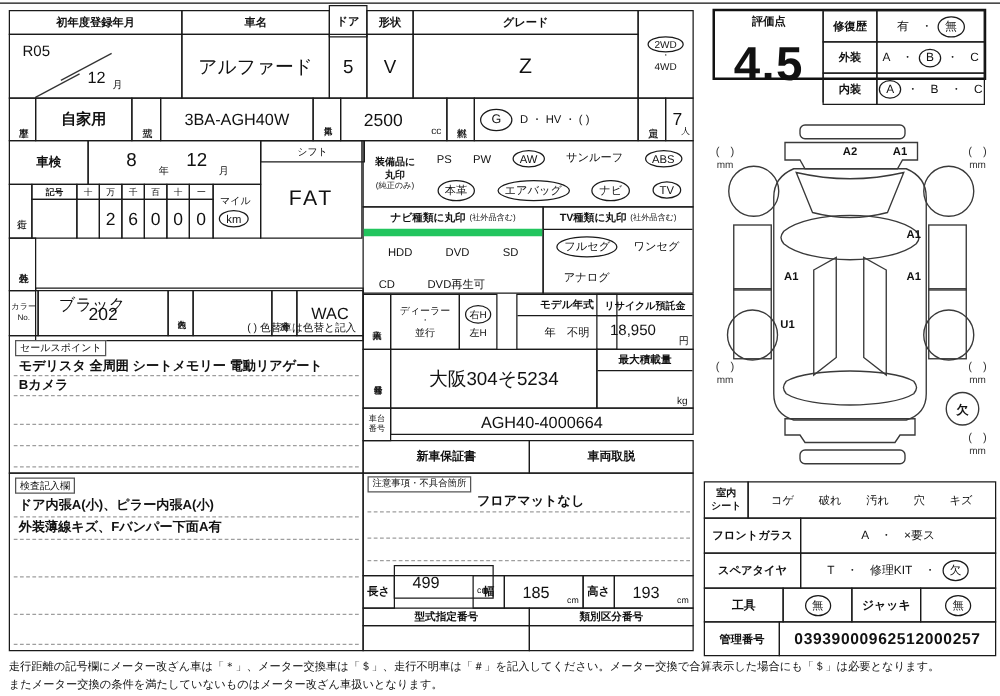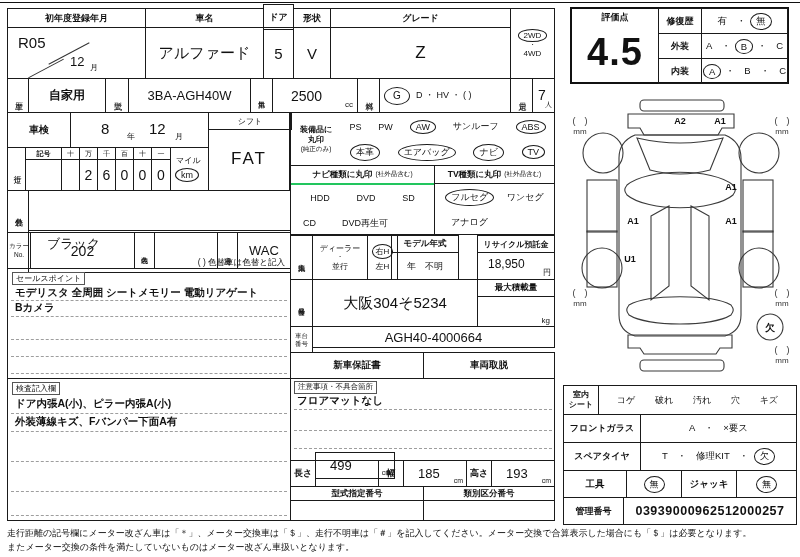--- a/index.html
+++ b/index.html
@@ -24,21 +24,21 @@
 <div id="sheet">
   <div class="a" style="left:0;top:2px;width:800px;height:1px;background:#111;"></div>
 
   <div class="a b c h" style="left:7px;top:8px;width:139px;height:20px;">初年度登録年月</div>
   <div class="a b c h" style="left:145px;top:8px;width:119px;height:20px;text-align:right;">車名</div>
   <div class="a b c h" style="left:263px;top:4px;width:31px;height:26px;">ドア</div>
   <div class="a b c h" style="left:293px;top:8px;width:38px;height:20px;">形状</div>
   <div class="a b c h" style="left:330px;top:8px;width:181px;height:20px;">グレード</div>
 
   <div class="a b" style="left:7px;top:27px;width:139px;height:52px;">
-    <span class="a" style="left:10px;top:6px;font-size:15px;text-align:center;">R05</span>
+    <span class="a" style="left:10px;top:6px;font-size:12px;text-align:center;">R05</span>
     <span class="a" style="left:38px;top:25px;width:46px;height:1px;background:#333;transform:rotate(-28deg);"></span>
     <span class="a" style="left:18px;top:40px;width:40px;height:1px;background:#333;transform:rotate(-28deg);"></span>
     <span class="a" style="left:62px;top:26px;font-size:13px;">12</span>
     <span class="a" style="left:82px;top:34px;font-size:8px;">月</span>
   </div>
   <div class="a b c" style="left:145px;top:27px;width:119px;height:52px;font-size:15px;">アルファード</div>
   <div class="a b c" style="left:263px;top:27px;width:31px;height:52px;font-size:15px;">5</div>
   <div class="a b c" style="left:293px;top:27px;width:38px;height:52px;font-size:15px;">V</div>
   <div class="a b c" style="left:330px;top:27px;width:181px;height:52px;font-size:17px;">Z</div>
   <div class="a b" style="left:510px;top:8px;width:45px;height:71px;">
@@ -116,21 +116,21 @@
     </div>
     <div class="sp" style="position:absolute;left:50px;top:26px;width:213px;height:26px;font-size:9px;">
       <span class="ci">本革</span>
       <span class="ci">エアバッグ</span>
       <span class="ci">ナビ</span>
       <span class="ci">TV</span>
     </div>
   </div>
 
   <div class="a b" style="left:290px;top:165px;width:145px;height:70px;">
-    <div class="c" style="height:17px;border-bottom:2px solid #22c55e;gap:3px;">
+    <div class="c" style="height:17px;border-bottom:6px solid #22c55e;gap:3px;">
       <span style="font-size:8.5px;font-weight:bold;">ナビ種類に丸印</span>
       <span style="font-size:6.5px;">(社外品含む)</span>
     </div>
     <div class="sp" style="height:26px;font-size:9px;padding:0 6px;">
       <span>HDD</span>
       <span>DVD</span>
       <span>SD</span>
     </div>
     <div class="cl" style="height:24px;font-size:9px;gap:26px;padding-left:12px;">
       <span>CD</span>
@@ -188,21 +188,21 @@
   <div class="a b c vt" style="left:290px;top:235px;width:23px;height:45px;font-size:7.5px;">輸入車</div>
   <div class="a b c" style="left:312px;top:235px;width:56px;height:45px;flex-direction:column;line-height:1.15;">
     <span style="font-size:8px;">ディーラー</span>
     <span style="font-size:7px;">・</span>
     <span style="font-size:8px;">並行</span>
   </div>
   <div class="a b c" style="left:367px;top:235px;width:31px;height:45px;flex-direction:column;gap:2px;">
     <span class="ci" style="font-size:8px;padding:1px 3px;">右H</span>
     <span style="font-size:8px;">左H</span>
   </div>
-  <div class="a b" style="left:391px;top:235px;width:68px;height:45px;">
+  <div class="a b" style="left:413px;top:235px;width:81px;height:45px;">
     <div class="c" style="height:16px;border-bottom:1px solid #1a1a1a;font-size:8.5px;font-weight:bold;">モデル年式</div>
     <div class="c" style="height:27px;font-size:9px;">年　不明</div>
   </div>
   <div class="a b" style="left:477px;top:235px;width:78px;height:45px;">
     <div class="c" style="height:16px;border-bottom:1px solid #1a1a1a;font-size:8px;font-weight:bold;">リサイクル預託金</div>
     <div style="position:relative;height:27px;">
       <span class="a" style="left:10px;top:4px;font-size:12px;">18,950</span>
       <span class="a" style="right:3px;bottom:2px;font-size:8px;">円</span>
     </div>
   </div>
@@ -218,21 +218,21 @@
 
   <div class="a b c" style="left:290px;top:326px;width:23px;height:27px;flex-direction:column;line-height:1.2;">
     <span style="font-size:6.5px;">車台</span>
     <span style="font-size:6.5px;">番号</span>
   </div>
   <div class="a b c" style="left:312px;top:326px;width:243px;height:22px;font-size:13px;">AGH40-4000664</div>
 
   <div class="a b c" style="left:290px;top:352px;width:134px;height:27px;font-size:9.5px;font-weight:bold;">新車保証書</div>
   <div class="a b c" style="left:423px;top:352px;width:132px;height:27px;font-size:9.5px;font-weight:bold;">車両取脱</div>
 
-  <div class="a b" style="left:290px;top:378px;width:265px;height:83px;">
+  <div class="a b" style="left:290px;top:378px;width:265px;height:83px;text-align:center;">
     <span class="lb a" style="left:3px;top:2px;font-size:7.5px;">注意事項・不具合箇所</span>
     <div class="a dsh" style="left:3px;top:15px;width:258px;height:16px;font-size:10.5px;font-weight:bold;padding-left:3px;">フロアマットなし</div>
     <div class="a dsh" style="left:3px;top:38px;width:258px;height:14px;"></div>
     <div class="a dsh" style="left:3px;top:56px;width:258px;height:14px;"></div>
   </div>
 
   <div class="a b c" style="left:290px;top:460px;width:26px;height:27px;font-size:9px;font-weight:bold;">長さ</div>
   <div class="a b" style="left:315px;top:452px;width:80px;height:27px;">
     <span class="a" style="left:14px;top:5px;font-size:13px;">499</span>
     <span class="a" style="right:3px;bottom:2px;font-size:7px;">cm</span>
@@ -246,21 +246,21 @@
   <div class="a b" style="left:491px;top:460px;width:64px;height:27px;">
     <span class="a" style="left:14px;top:5px;font-size:13px;">193</span>
     <span class="a" style="right:3px;bottom:2px;font-size:7px;">cm</span>
   </div>
 
   <div class="a b c" style="left:290px;top:486px;width:134px;height:15px;font-size:8.5px;font-weight:bold;">型式指定番号</div>
   <div class="a b c" style="left:423px;top:486px;width:132px;height:15px;font-size:8.5px;font-weight:bold;">類別区分番号</div>
   <div class="a b" style="left:290px;top:500px;width:134px;height:21px;"></div>
   <div class="a b" style="left:423px;top:500px;width:132px;height:21px;"></div>
 
-  <div class="a b2" style="left:570px;top:7px;width:219px;height:77px;text-align:center;">
+  <div class="a b2" style="left:570px;top:7px;width:219px;height:57px;text-align:center;">
     <div class="a" style="left:0;top:0;width:87px;height:73px;border-right:1px solid #1a1a1a;">
       <div class="c" style="height:16px;font-size:9px;font-weight:bold;">評価点</div>
       <div class="c" style="height:54px;font-size:38px;font-weight:bold;letter-spacing:1px;">4.5</div>
     </div>
     <div class="a b c" style="left:86px;top:-1px;width:44px;height:26px;font-size:9px;font-weight:bold;">修復歴</div>
     <div class="a b c" style="left:129px;top:-1px;width:87px;height:26px;font-size:9.5px;gap:4px;">
       <span>有　・</span>
       <span class="ci" style="font-size:9.5px;">無</span>
     </div>
     <div class="a b c" style="left:86px;top:24px;width:44px;height:26px;font-size:9px;font-weight:bold;">外装</div>

